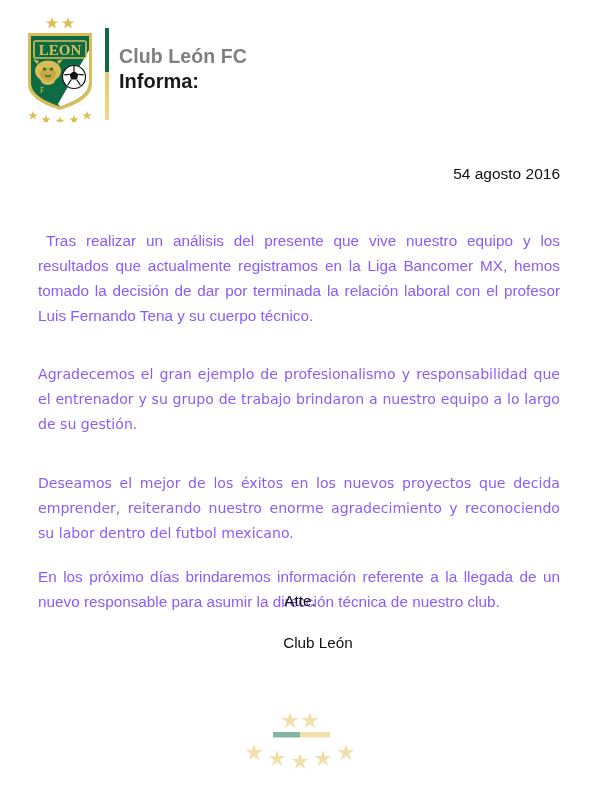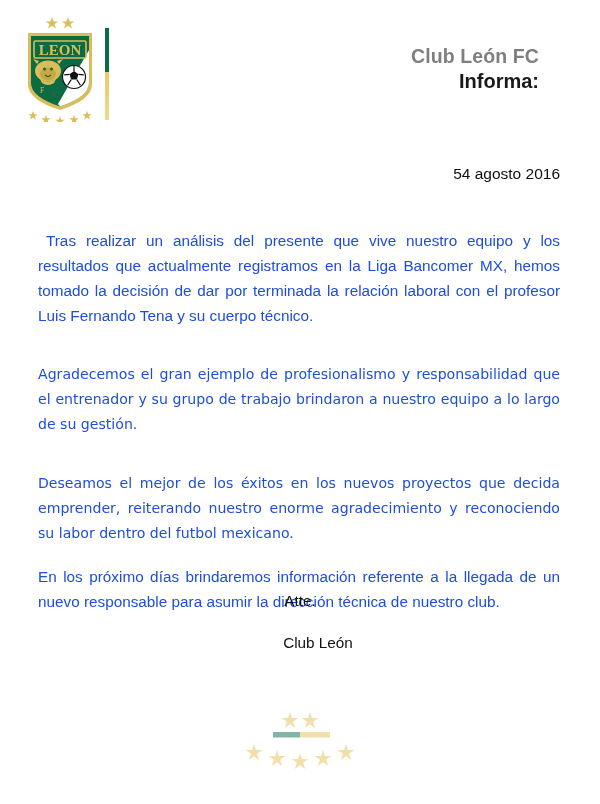--- a/index.html
+++ b/index.html
@@ -16,21 +16,20 @@
     color: #000000;
     overflow: hidden;
   }
 
   
   .header {
     position: absolute;
     left: 0; top: 0;
     width: 600px;
     height: 132px;
-    text-align: right;
   }
 
   .crest {
     position: absolute;
     left: 18px;
     top: 14px;
     width: 84px;
     height: 108px;
   }
 
@@ -82,21 +81,21 @@
   .body-block {
     position: absolute;
     left: 38px;
     top: 228px;
     width: 522px;
   }
   .para {
     text-align: justify;
     font-size: 15.3px;
     line-height: 25px;
-    color: #1d4ed8;
+    color: #8b5cf6;
     margin: 0 0 18px 0;
     hyphens: none;
   }
   .para:first-child { text-indent: 8px; }
   .para.alt {
     font-family: "DejaVu Sans", sans-serif;
     font-size: 14.1px;
     line-height: 25px;
     margin-top: 34px;
   }

